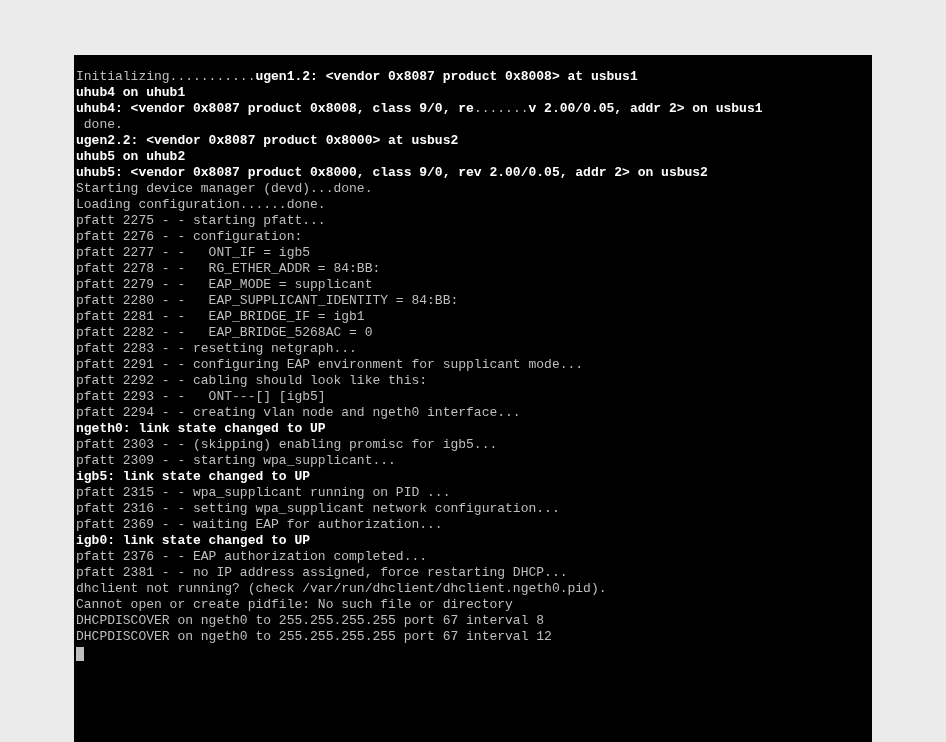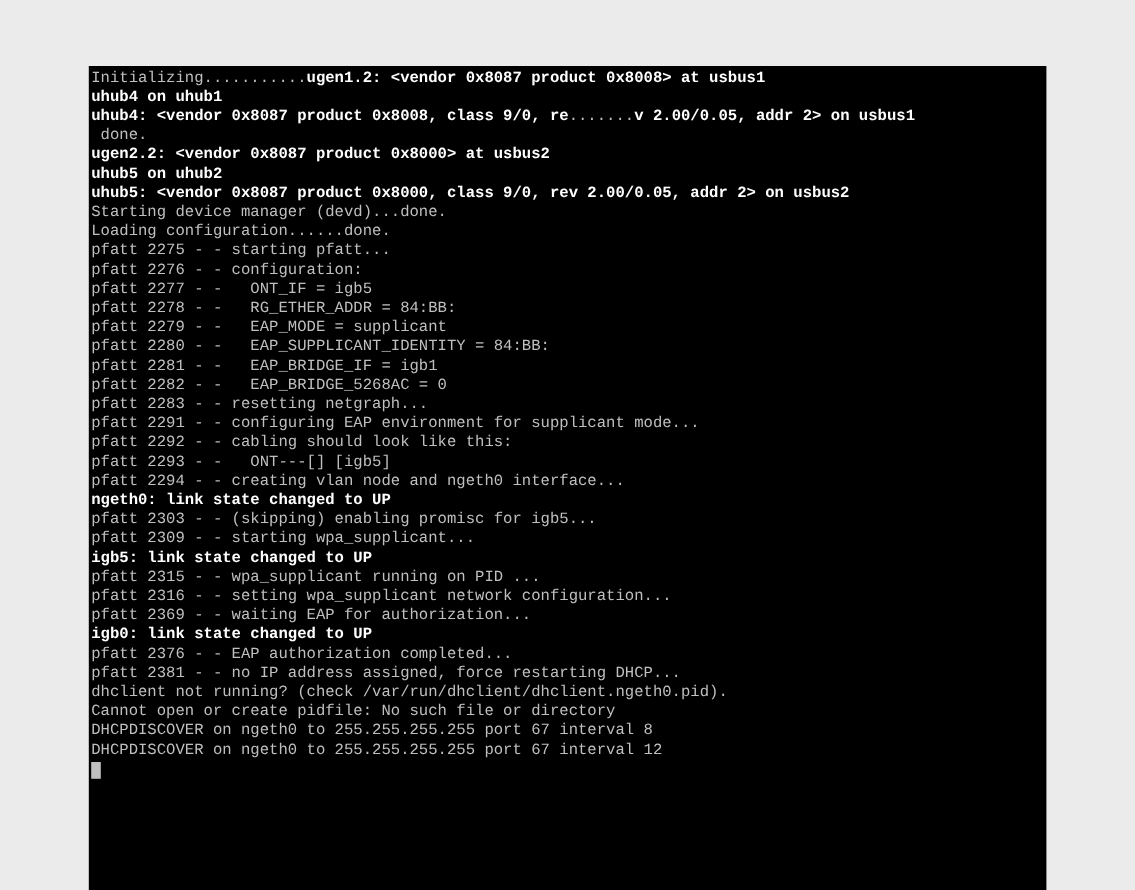--- a/index.html
+++ b/index.html
@@ -15,21 +15,21 @@
       padding: 55px 74px 40px 74px;
       overflow: hidden;
     }
     .terminal {
       background: #000000;
       width: 798px;
       height: 688px;
       color: #bfbfbf;
       font-size: 13px;
       line-height: 16px;
-      padding: 2px 2px;
+      padding: 14px 2px;
       overflow: hidden;
       white-space: pre;
     }
     .line {
       display: block;
     }
     .bold {
       color: #ffffff;
       font-weight: bold;
     }

